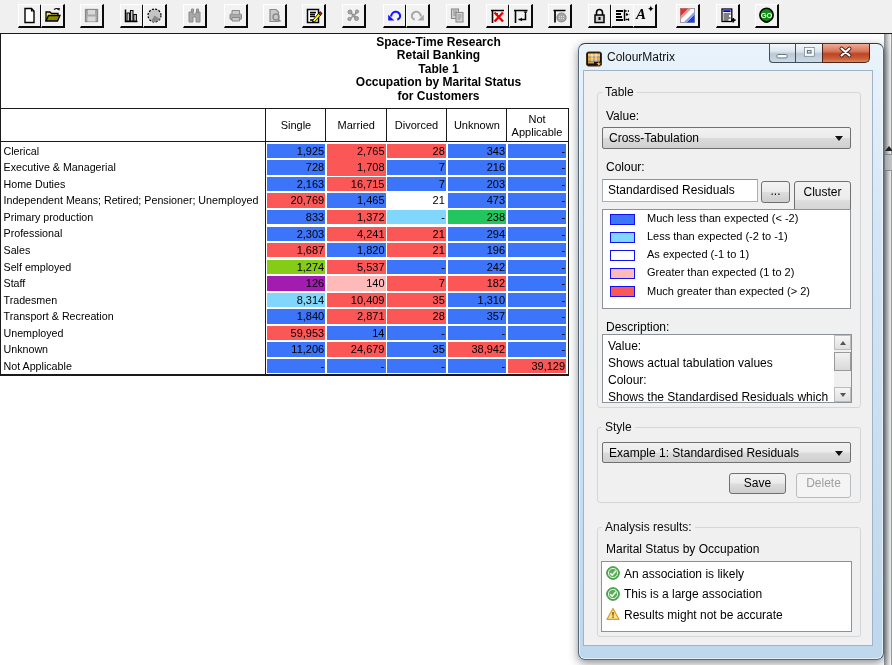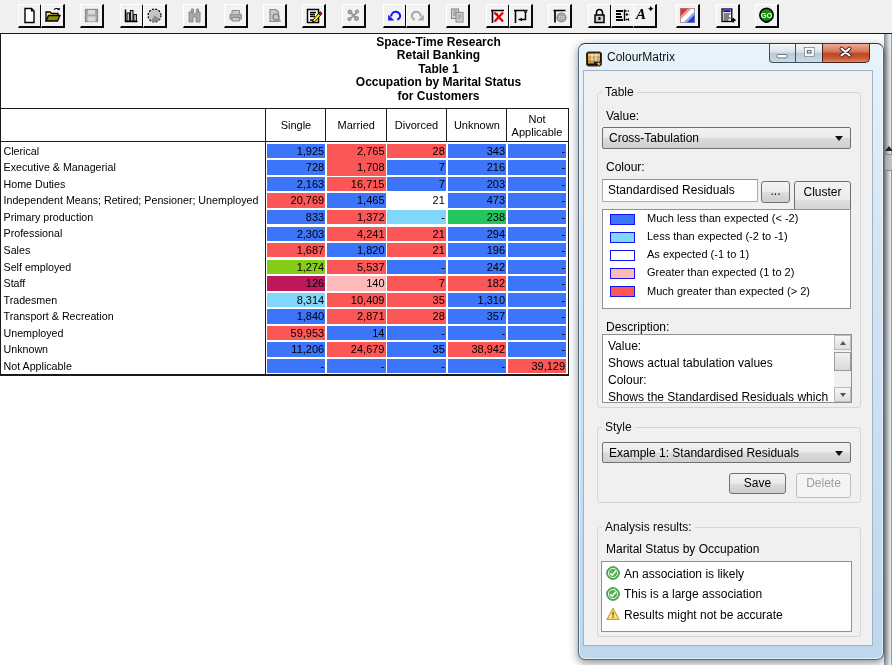--- a/index.html
+++ b/index.html
@@ -250,21 +250,21 @@
 <div class="cell" style="left:387.3px;top:243.1px;width:57.5px;height:14.4px;line-height:14.4px;padding-right:1.0px;background:#fc5757;">21</div>
 <div class="cell" style="left:447.6px;top:243.1px;width:57.5px;height:14.4px;line-height:14.4px;padding-right:1.0px;background:#3c74fa;">196</div>
 <div class="cell" style="left:507.9px;top:243.1px;width:57.2px;height:14.4px;line-height:14.4px;padding-right:1.0px;background:#3c74fa;">-</div>
 <div class="lbl" style="left:3.5px;top:258.5px;height:16.56px;line-height:16.56px;">Self employed</div>
 <div class="cell" style="left:266.7px;top:259.6px;width:57.5px;height:14.4px;line-height:14.4px;padding-right:1.0px;background:#84cc16;">1,274</div>
 <div class="cell" style="left:327.0px;top:259.6px;width:57.5px;height:14.4px;line-height:14.4px;padding-right:1.0px;background:#fc5757;">5,537</div>
 <div class="cell" style="left:387.3px;top:259.6px;width:57.5px;height:14.4px;line-height:14.4px;padding-right:1.0px;background:#3c74fa;">-</div>
 <div class="cell" style="left:447.6px;top:259.6px;width:57.5px;height:14.4px;line-height:14.4px;padding-right:1.0px;background:#3c74fa;">242</div>
 <div class="cell" style="left:507.9px;top:259.6px;width:57.2px;height:14.4px;line-height:14.4px;padding-right:1.0px;background:#3c74fa;">-</div>
 <div class="lbl" style="left:3.5px;top:275.1px;height:16.56px;line-height:16.56px;">Staff</div>
-<div class="cell" style="left:266.7px;top:276.2px;width:57.5px;height:14.4px;line-height:14.4px;padding-right:1.0px;background:#be185d;">126</div>
+<div class="cell" style="left:266.7px;top:276.2px;width:57.5px;height:14.4px;line-height:14.4px;padding-right:1.0px;background:#a21caf;">126</div>
 <div class="cell" style="left:327.0px;top:276.2px;width:57.5px;height:14.4px;line-height:14.4px;padding-right:1.0px;background:#feb9b9;">140</div>
 <div class="cell" style="left:387.3px;top:276.2px;width:57.5px;height:14.4px;line-height:14.4px;padding-right:1.0px;background:#fc5757;">7</div>
 <div class="cell" style="left:447.6px;top:276.2px;width:57.5px;height:14.4px;line-height:14.4px;padding-right:1.0px;background:#fc5757;">182</div>
 <div class="cell" style="left:507.9px;top:276.2px;width:57.2px;height:14.4px;line-height:14.4px;padding-right:1.0px;background:#3c74fa;">-</div>
 <div class="lbl" style="left:3.5px;top:291.6px;height:16.56px;line-height:16.56px;">Tradesmen</div>
 <div class="cell" style="left:266.7px;top:292.7px;width:57.5px;height:14.4px;line-height:14.4px;padding-right:1.0px;background:#80d6fb;">8,314</div>
 <div class="cell" style="left:327.0px;top:292.7px;width:57.5px;height:14.4px;line-height:14.4px;padding-right:1.0px;background:#fc5757;">10,409</div>
 <div class="cell" style="left:387.3px;top:292.7px;width:57.5px;height:14.4px;line-height:14.4px;padding-right:1.0px;background:#fc5757;">35</div>
 <div class="cell" style="left:447.6px;top:292.7px;width:57.5px;height:14.4px;line-height:14.4px;padding-right:1.0px;background:#3c74fa;">1,310</div>
 <div class="cell" style="left:507.9px;top:292.7px;width:57.2px;height:14.4px;line-height:14.4px;padding-right:1.0px;background:#3c74fa;">-</div>

